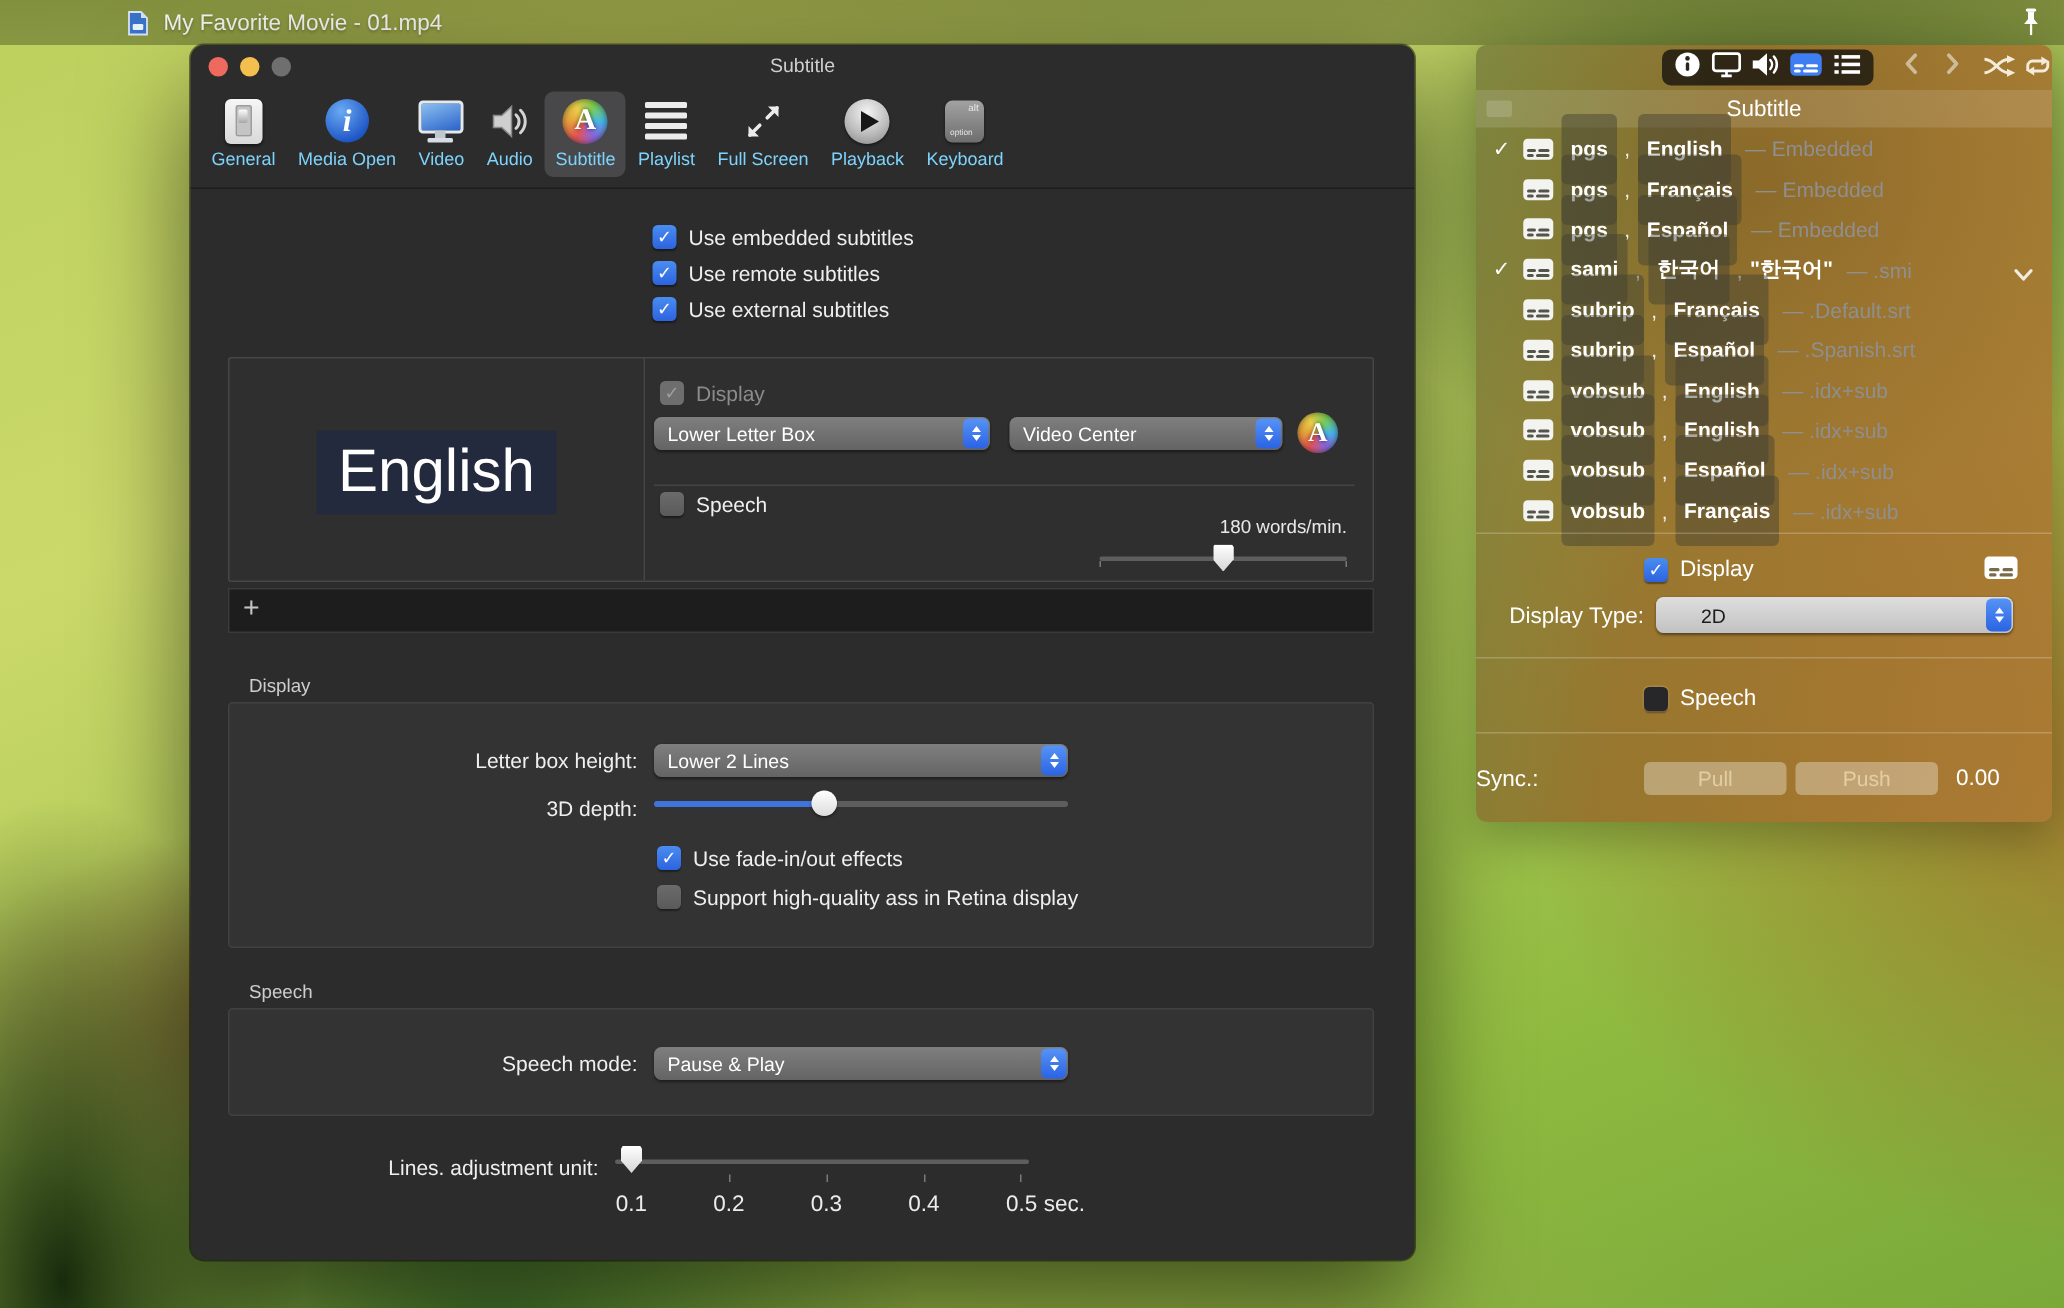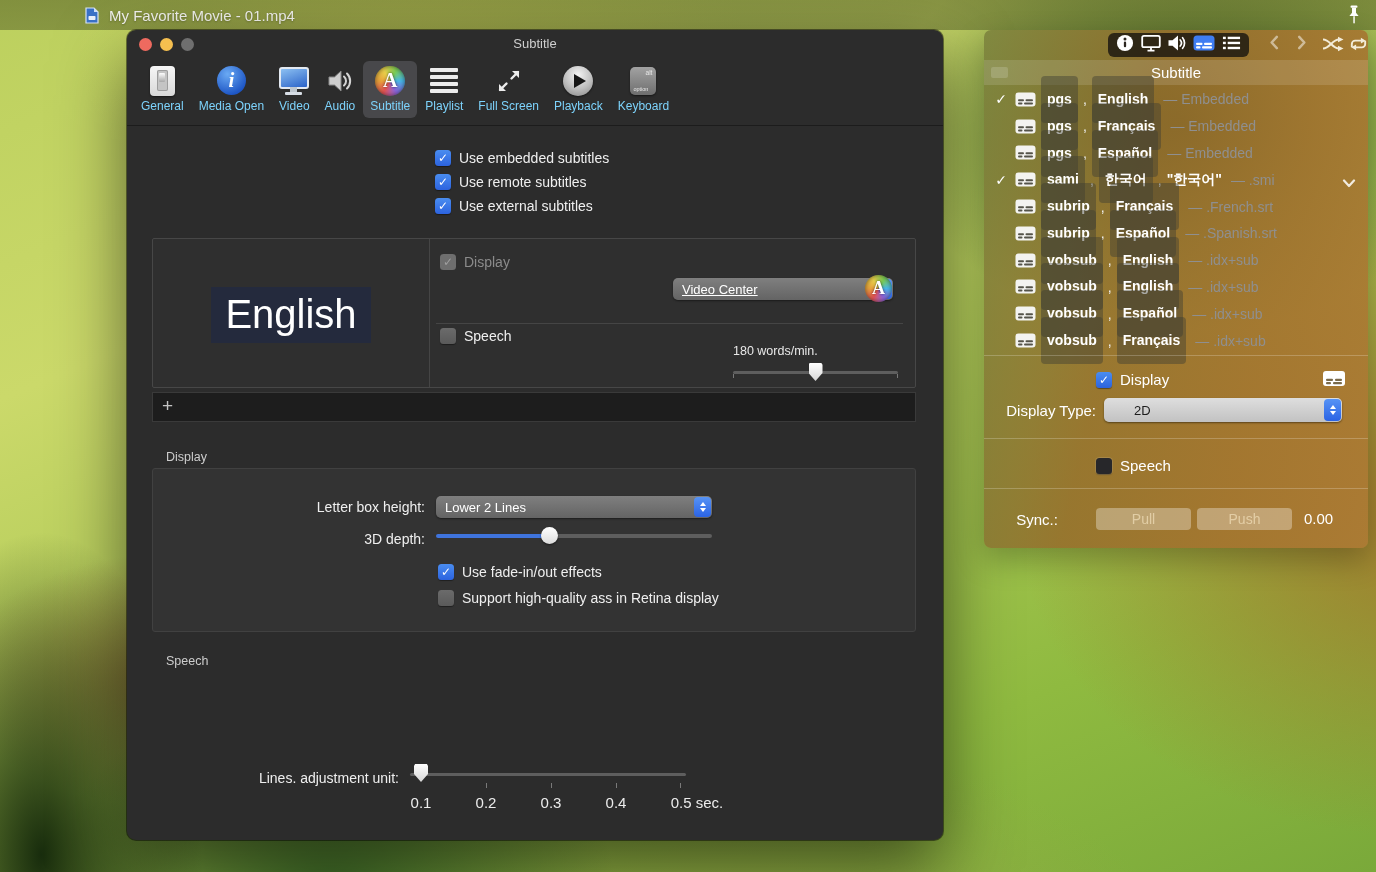--- a/index.html
+++ b/index.html
@@ -89,21 +89,21 @@
 
   
   .preview { position:absolute; left:25px; top:208px; width:764px; height:150px; background:#2f2f2f;
     border:1px solid #474747; border-radius:2px; }
   .preview .vdiv { position:absolute; left:276px; top:0; bottom:0; width:1px; background:#454545; }
   .englishbox { position:absolute; left:58px; top:48px; width:160px; height:56px; background:#242a3d;
     color:#fff; font-size:40px; text-align:center; line-height:54px; }
   .preview .hdiv { position:absolute; left:283px; right:12px; top:84px; height:1px; background:#454545; }
   .dimrow { position:absolute; left:287px; top:15px; display:flex; align-items:center; gap:8px; font-size:14px; color:#8b8b8b; }
   .sprow { position:absolute; left:287px; top:89px; display:flex; align-items:center; gap:8px; font-size:14px; color:#efefef; }
-  .ratelbl { position:absolute; left:580px; top:105px; width:165px; text-align:left; font-size:12.5px; color:#e8e8e8; }
+  .ratelbl { position:absolute; left:580px; top:105px; width:165px; text-align:right; font-size:12.5px; color:#e8e8e8; }
   .rateslider { position:absolute; left:580px; top:124px; width:165px; height:20px; }
   .track { position:absolute; height:3px; background:#5e5e5e; border-radius:2px; left:0; right:0; }
   .tickthumb { position:absolute; width:14px; height:18px; background:linear-gradient(#ffffff,#d6d6d6);
     clip-path:polygon(8% 0,92% 0,100% 10%,100% 55%,50% 100%,0 55%,0 10%); box-shadow:0 1px 2px rgba(0,0,0,.4); }
   .endtick { position:absolute; width:1px; height:4px; background:#787878; top:11px; }
 
   
   .seclabel { position:absolute; font-size:12.5px; color:#cdcdcd; }
   .gbox { position:absolute; left:25px; width:764px; background:#333333; border:1px solid #414141; border-radius:3px; }
   .rlabel { position:absolute; left:0; width:272px; text-align:right; font-size:14px; color:#efefef; }
@@ -259,21 +259,28 @@
     </div>
   </div>
 
   <div class="preview">
     <div class="englishbox">English</div>
     <div class="vdiv"></div>
     <div class="dimrow">
       <span class="cb dim"></span>
       <span>Display</span>
     </div>
-    <div class="dd" style="left:520px; top:39px; width:220px;text-decoration:underline;">
+    <div class="dd" style="left:283px; top:39px; width:224px;">
+      <span>Lower Letter Box</span>
+      <span class="stepper">
+          <i class="u"></i>
+          <i class="d"></i>
+        </span>
+    </div>
+    <div class="dd" style="left:520px; top:39px; width:182px;">
       <span>Video Center</span>
       <span class="stepper">
           <i class="u"></i>
           <i class="d"></i>
         </span>
     </div>
     <span class="ic-rainbowA small" style="position:absolute; left:712px; top:36px;"></span>
     <div class="hdiv"></div>
     <div class="sprow">
       <span class="cb off"></span>
@@ -312,20 +319,30 @@
       <span class="cb on"></span>
       <span>Use fade-in/out effects</span>
     </div>
     <div class="cbrow" style="position:absolute; left:285px; top:121px;">
       <span class="cb off"></span>
       <span>Support high-quality ass in Retina display</span>
     </div>
   </div>
 
   <div class="seclabel" style="left:39px; top:624px;">Speech</div>
+  <div class="gbox" style="top:642px; height:72px;">
+    <div class="rlabel" style="top:28px;">Speech mode:</div>
+    <div class="dd" style="left:283px; top:25px; width:276px;">
+      <span>Pause &amp; Play</span>
+      <span class="stepper">
+          <i class="u"></i>
+          <i class="d"></i>
+        </span>
+    </div>
+  </div>
 
   <div class="rlabel" style="top:740px;">Lines. adjustment unit:</div>
   <div class="syncslider">
     <span class="track" style="top:12px"></span>
     <span class="tickthumb" style="left:4px; top:3px;"></span>
     <span class="smalltick" style="left:76px"></span>
     <span class="smalltick" style="left:141px"></span>
     <span class="smalltick" style="left:206px"></span>
     <span class="smalltick" style="left:270px"></span>
     <span class="tl" style="left:11px">0.1</span>
@@ -468,21 +485,21 @@
             <rect x="0.5" y="0.5" width="20" height="14" rx="3" fill="#f3f3f0"></rect>
             <rect x="3" y="7.3" width="6" height="2" rx="1" fill="#55544a"></rect>
             <rect x="10.5" y="7.3" width="7.5" height="2" rx="1" fill="#55544a"></rect>
             <rect x="3" y="10.6" width="4.5" height="2" rx="1" fill="#55544a"></rect>
             <rect x="9" y="10.6" width="9" height="2" rx="1" fill="#55544a"></rect>
           </svg>
         </span>
       <span class="pill">subrip</span>
       <span class="sep">,</span>
       <span class="pill">Français</span>
-      <span class="suffix">— .French.srt</span>
+      <span class="suffix">— .Default.srt</span>
     </div>
     <div class="trow">
       <span class="tcheck"></span>
       <span class="ticon">
           <svg width="21" height="15" viewBox="0 0 21 15">
             <rect x="0.5" y="0.5" width="20" height="14" rx="3" fill="#f3f3f0"></rect>
             <rect x="3" y="7.3" width="6" height="2" rx="1" fill="#55544a"></rect>
             <rect x="10.5" y="7.3" width="7.5" height="2" rx="1" fill="#55544a"></rect>
             <rect x="3" y="10.6" width="4.5" height="2" rx="1" fill="#55544a"></rect>
             <rect x="9" y="10.6" width="9" height="2" rx="1" fill="#55544a"></rect>
@@ -585,21 +602,21 @@
 
   <div class="pdiv" style="top:408px;"></div>
 
   <div class="cbrow" style="position:absolute; left:112px; top:427px; font-size:15px; color:#fff;">
     <span class="cb offdark"></span>
     <span>Speech</span>
   </div>
 
   <div class="pdiv" style="top:458px;"></div>
 
-  <div class="plabel" style="left:0; width:106px; text-align:center; top:481px;">Sync.:</div>
+  <div class="plabel" style="left:0; width:106px; text-align:left; top:481px;">Sync.:</div>
   <div class="pbtn" style="left:112px; top:478px; width:95px;">
       <span>Pull</span>
     </div>
   <div class="pbtn" style="left:213px; top:478px; width:95px;">
       <span>Push</span>
     </div>
   <div class="plabel" style="left:320px; top:480px;">0.00</div>
 </div>
 
 </body></html>

